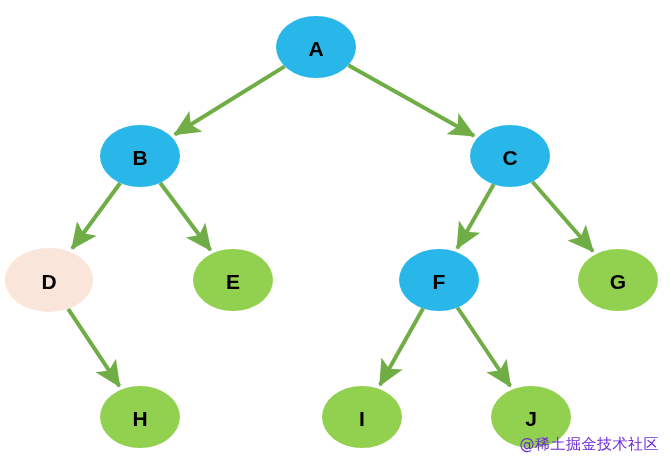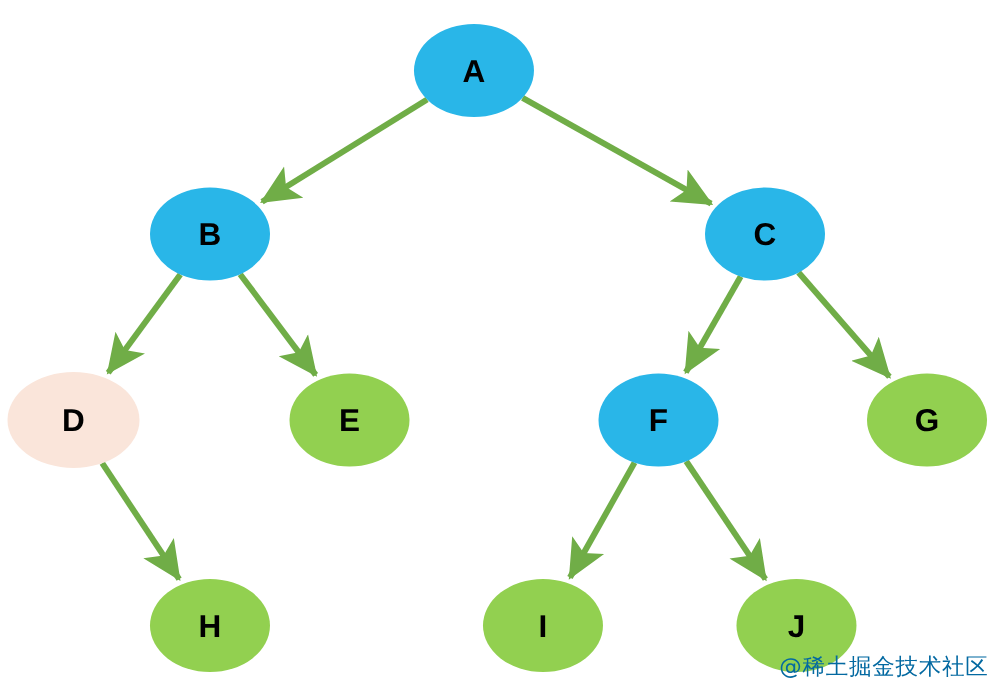--- a/index.html
+++ b/index.html
@@ -40,21 +40,21 @@
   .edge-line {
     fill: none;
     stroke-linecap: butt;
   }
   .watermark {
     position: absolute;
     right: 12px;
     bottom: 9px;
     font-family: "DejaVu Sans", sans-serif;
     font-size: 15px;
-    color: #0369a1;
+    color: #6d28d9;
     letter-spacing: 0.5px;
     white-space: nowrap;
     user-select: none;
   }
 </style>
 </head>
 <body>
 
 <div id="canvas">
 

